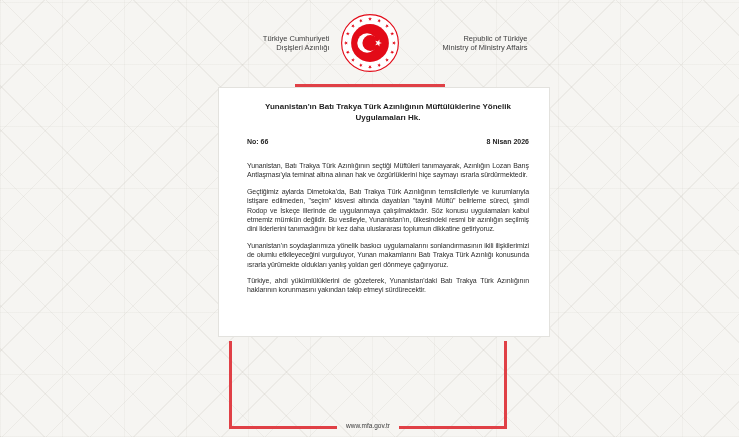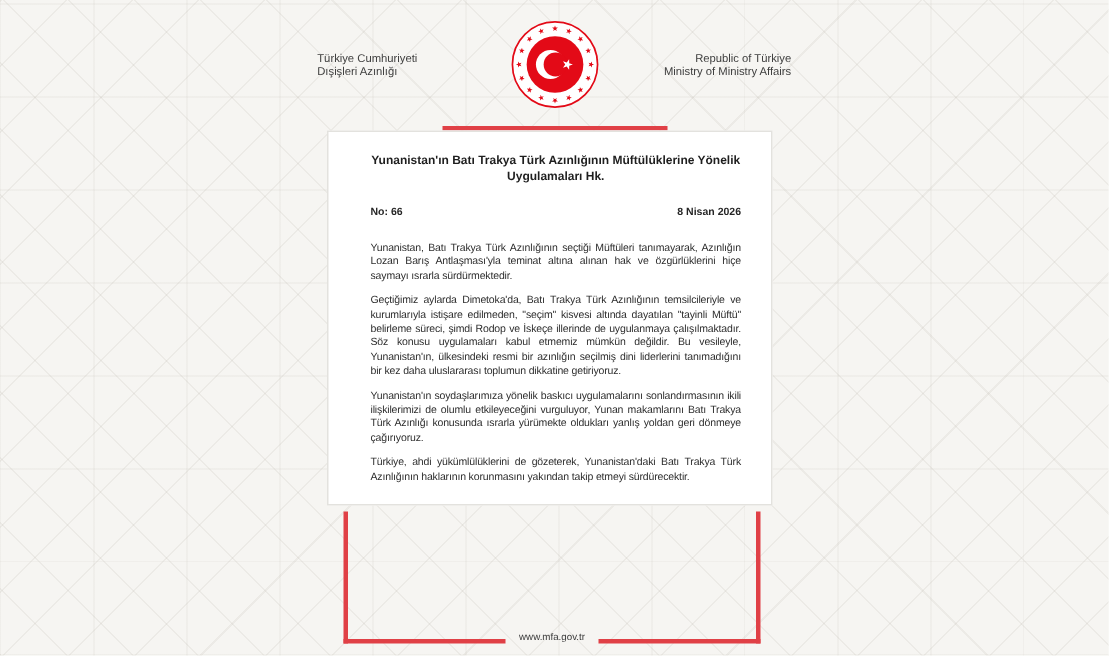--- a/index.html
+++ b/index.html
@@ -11,30 +11,30 @@
       repeating-linear-gradient(45deg, rgba(185,180,170,.16) 0 1px, transparent 1px 31px),
       repeating-linear-gradient(135deg, rgba(185,180,170,.16) 0 1px, transparent 1px 31px),
       repeating-linear-gradient(0deg, rgba(185,180,170,.10) 0 1px, transparent 1px 62px),
       repeating-linear-gradient(90deg, rgba(185,180,170,.10) 0 1px, transparent 1px 62px);
   }
   .header{
     position:absolute; top:12px; left:0; width:739px; height:62px;
     display:flex; justify-content:center; align-items:center; gap:10px;
   }
   .h-text{ width:118px; font-size:7.5px; line-height:9.5px; color:#3e3e3e; letter-spacing:0; }
-  .h-text.tr{ text-align:left; }
+  .h-text.tr{ text-align:right; }
   .h-text.en{ text-align:right; }
   .logo{ width:60px; height:60px; flex:0 0 auto; }
   .logo svg{ display:block; width:60px; height:60px; }
   .top-rule{
     position:absolute; top:84px; left:50%; transform:translateX(-50%);
     width:150px; height:3px; background:var(--line-red,#e04046);
   }
   .card{
-    position:absolute; left:218px; top:87px; width:297px; height:250px;
+    position:absolute; left:218px; top:87px; width:332px; height:250px;
     background:#ffffff; border:1px solid var(--card-border,#e3e2de);
     box-sizing:border-box; padding:13px 20px 0 28px;
   }
   .title{
     font-size:8px; line-height:11px; font-weight:bold; color:#1f1f1f;
     text-align:center; max-width:258px; margin:0 auto; letter-spacing:0;
   }
   .meta{
     margin-top:15px; display:flex; justify-content:space-between;
     font-size:7px; font-weight:bold; color:#262626;

